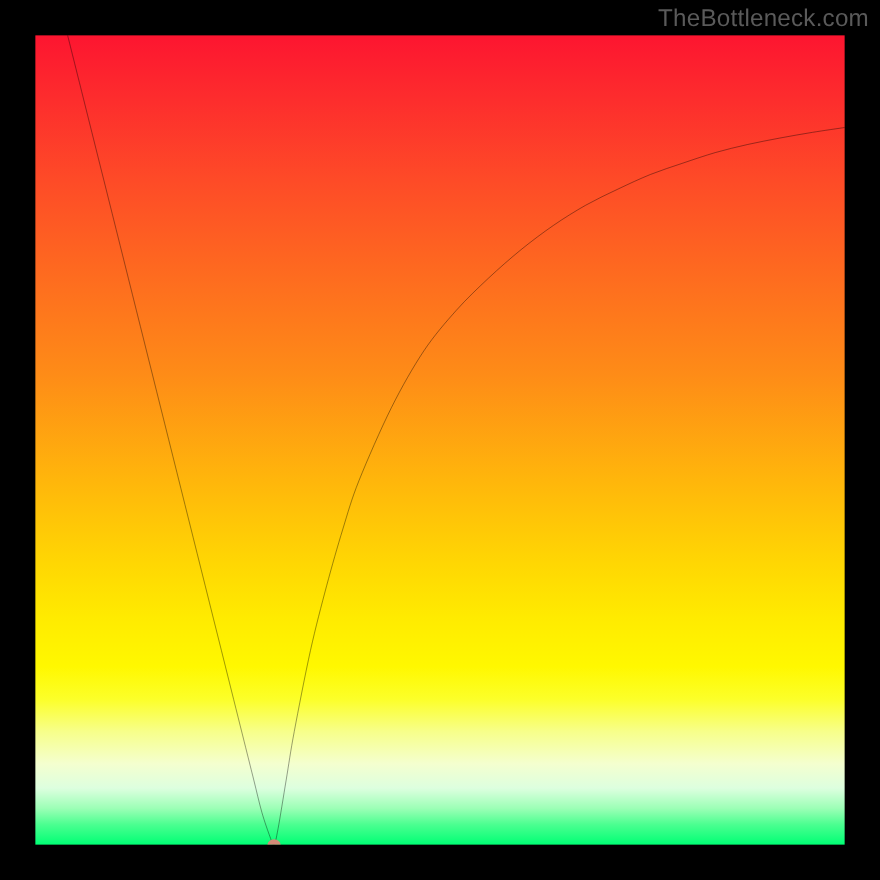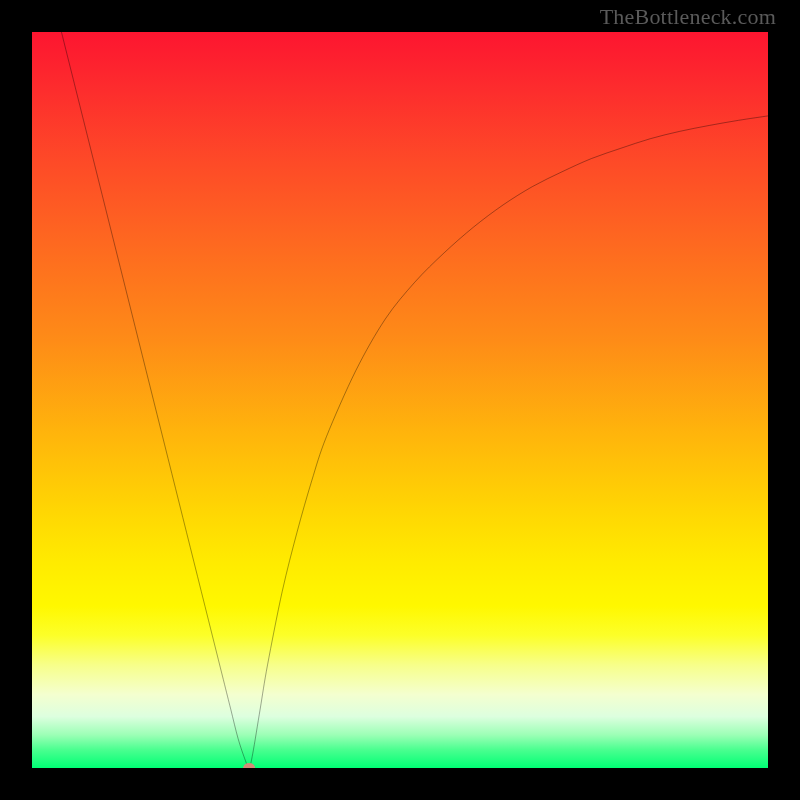--- a/index.html
+++ b/index.html
@@ -7,27 +7,26 @@
     width: 800px;
     height: 800px;
     background: #000;
     position: relative;
     overflow: hidden;
     font-family: Arial, Helvetica, sans-serif;
   }
   .watermark {
     position: absolute;
     top: 4px;
-    right: 24px;
+    right: 10px;
     color: #5a5a5a;
     font-size: 22px;
     font-weight: 500;
     letter-spacing: 0.2px;
     z-index: 10;
-    font-family: Liberation Serif, serif;
   }
   .frame {
     position: absolute;
     inset: 0;
     z-index: 5;
   }
   .plot-area {
     position: absolute;
     left: 32px;
     top: 32px;

